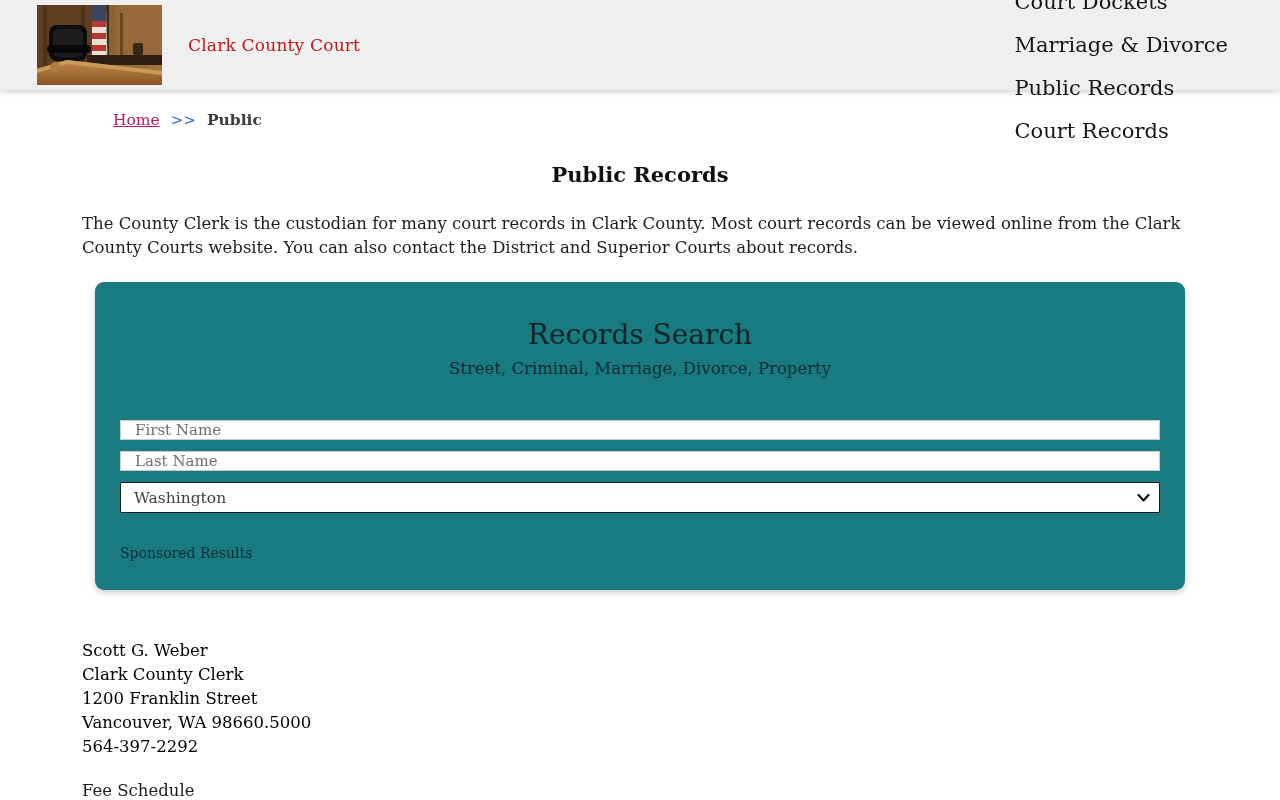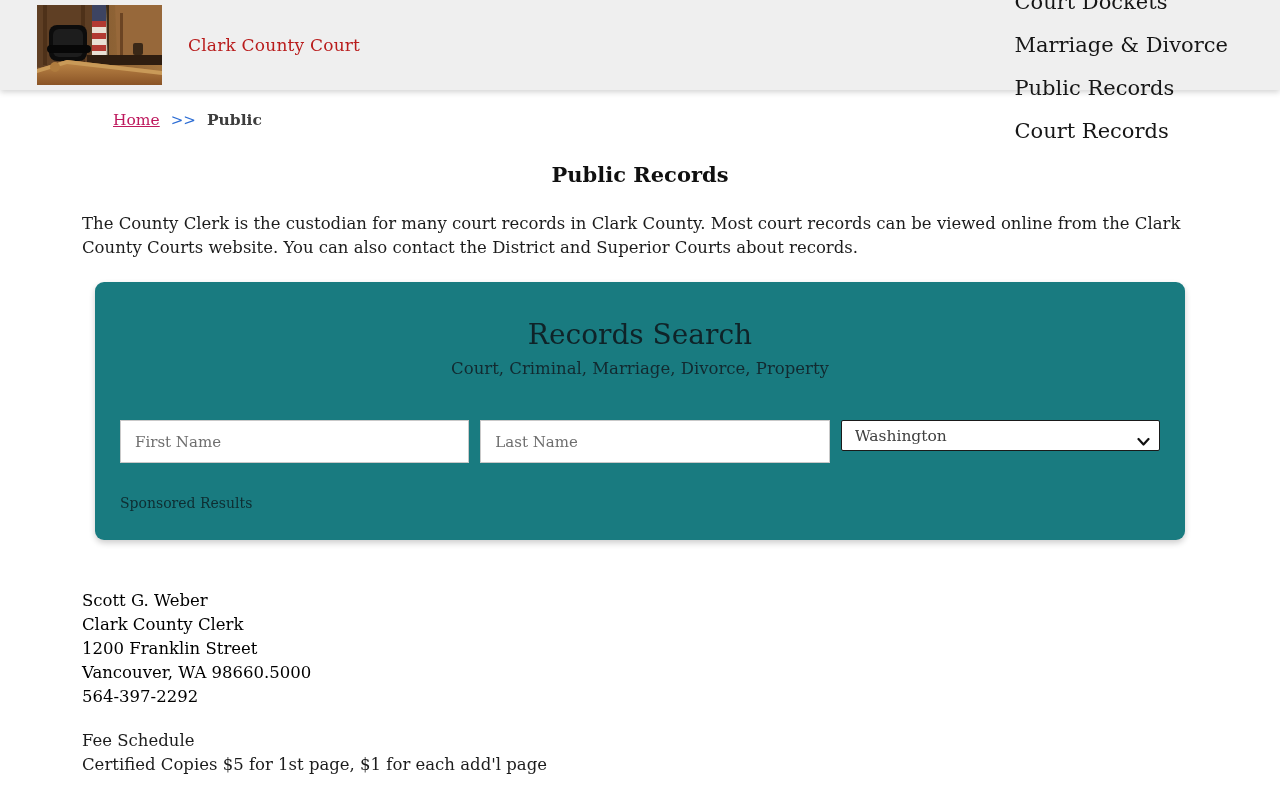--- a/index.html
+++ b/index.html
@@ -92,20 +92,21 @@
   .panel-subtitle {
     margin-top: 8px;
     text-align: center;
     font-size: 16.5px;
     color: #122a30;
   }
   .search-form {
     margin-top: 42px;
     display: flex;
     gap: 11px;
+    flex-direction: column;
   }
   .search-form > * { flex: 1 1 0; min-width: 0; }
   .text-input {
     height: 43px;
     border: 1px solid #c9c9c9;
     background: #ffffff;
     padding: 0 14px;
     font-family: "DejaVu Serif", "Liberation Serif", serif;
     font-size: 15px;
     color: #222222;
@@ -221,21 +222,21 @@
     <span class="crumb-sep">&gt;&gt;</span>
     <span class="crumb-current">Public</span>
   </div>
 
   <h1 class="page-title">Public Records</h1>
 
   <p class="intro-text">The County Clerk is the custodian for many court records in Clark County. Most court records can be viewed online from the Clark County Courts website. You can also contact the District and Superior Courts about records.</p>
 
   <section class="search-panel">
     <h2 class="panel-title">Records Search</h2>
-    <div class="panel-subtitle">Court, Criminal, Marriage, Divorce, Property</div>
+    <div class="panel-subtitle">Street, Criminal, Marriage, Divorce, Property</div>
 
     <div class="search-form">
       <input class="text-input" type="text" placeholder="First Name" style="">
       <input class="text-input" type="text" placeholder="Last Name" style="">
       <div class="select-wrap">
         <select class="state-select">
           <option>Washington</option>
         </select>
         <span class="chevron">
           <svg width="13" height="9" viewBox="0 0 13 9">

